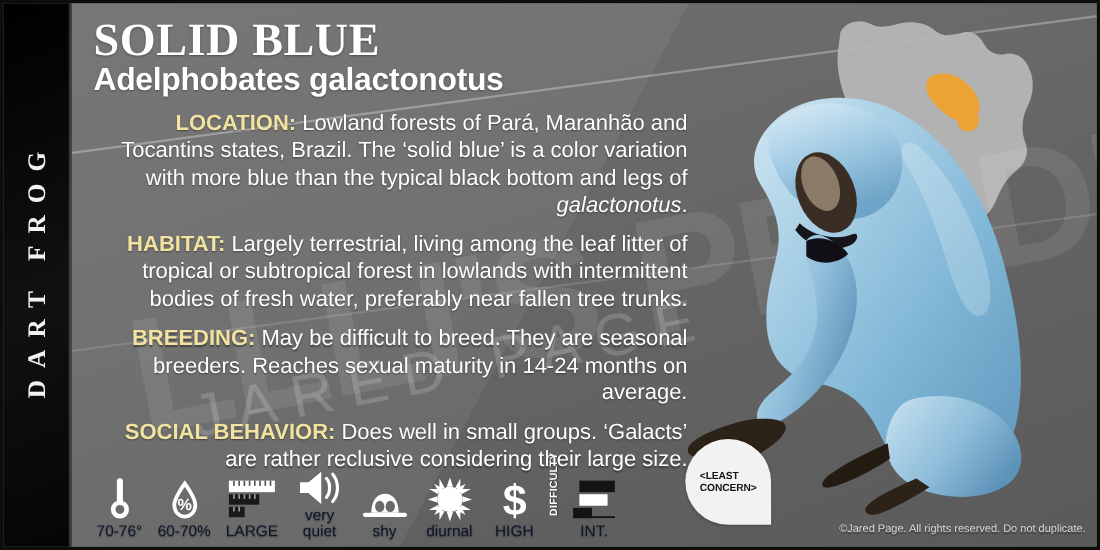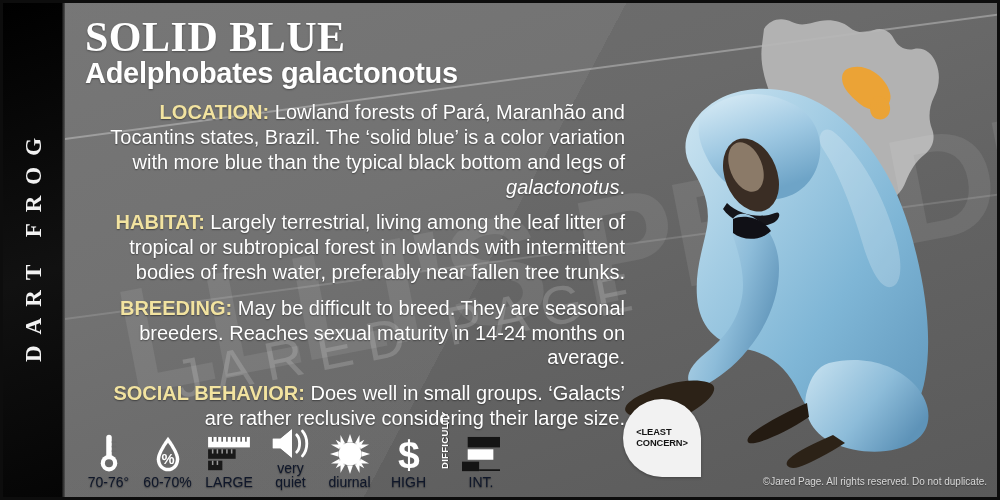--- a/index.html
+++ b/index.html
@@ -380,20 +380,31 @@
           <path d="M4 12 L12 12 L24 2 L24 32 L12 22 L4 22 Z" fill="#fff"></path>
           <path d="M24 2 L12 12 L4 12 L4 22 L12 22 L24 32 Z" fill="#fff"></path>
           <path d="M29 8 C33 12 33 22 29 26" stroke="#fff" stroke-width="3" fill="none" stroke-linecap="round"></path>
           <path d="M35 4 C41 11 41 23 35 30" stroke="#fff" stroke-width="3" fill="none" stroke-linecap="round"></path>
         </svg>
       </div>
       <div class="cap">very
 quiet</div>
     </div>
 
+    <div class="ic">
+      <div class="glyph">
+        <svg viewBox="0 0 46 34" width="44" height="33">
+          <path d="M10 26 C10 14 16 8 23 8 C30 8 36 14 36 26 Z" fill="#fff"></path>
+          <ellipse cx="18" cy="20" rx="4.4" ry="5.4" fill="#6a6a6a"></ellipse>
+          <ellipse cx="28" cy="20" rx="4.4" ry="5.4" fill="#6a6a6a"></ellipse>
+          <rect x="2" y="26" width="42" height="4" rx="2" fill="#fff"></rect>
+        </svg>
+      </div>
+      <div class="cap">shy</div>
+    </div>
 
     <div class="ic">
       <div class="glyph">
         <svg viewBox="0 0 42 42" width="40" height="40">
           <g fill="#fff">
             <circle cx="21" cy="21" r="12"></circle>
             <g>
               <path d="M21 0 L24 9 L18 9 Z"></path>
                 <path d="M21 42 L18 33 L24 33 Z"></path>
               <path d="M0 21 L9 18 L9 24 Z"></path>

